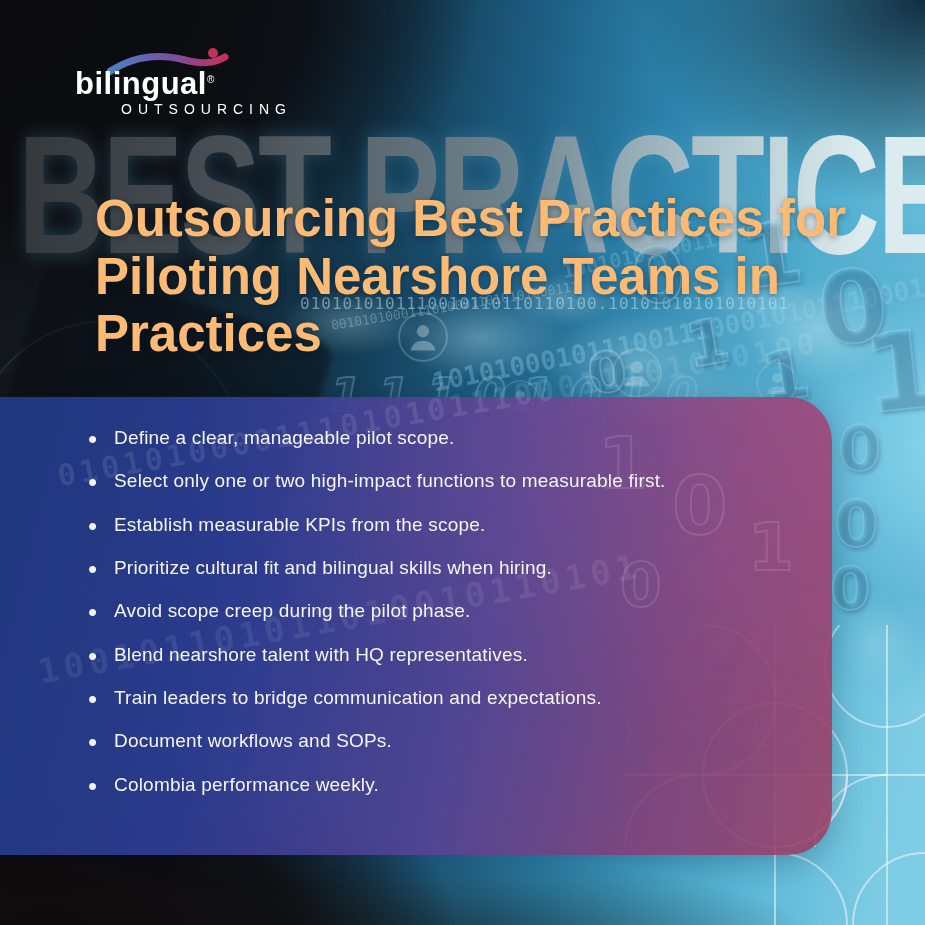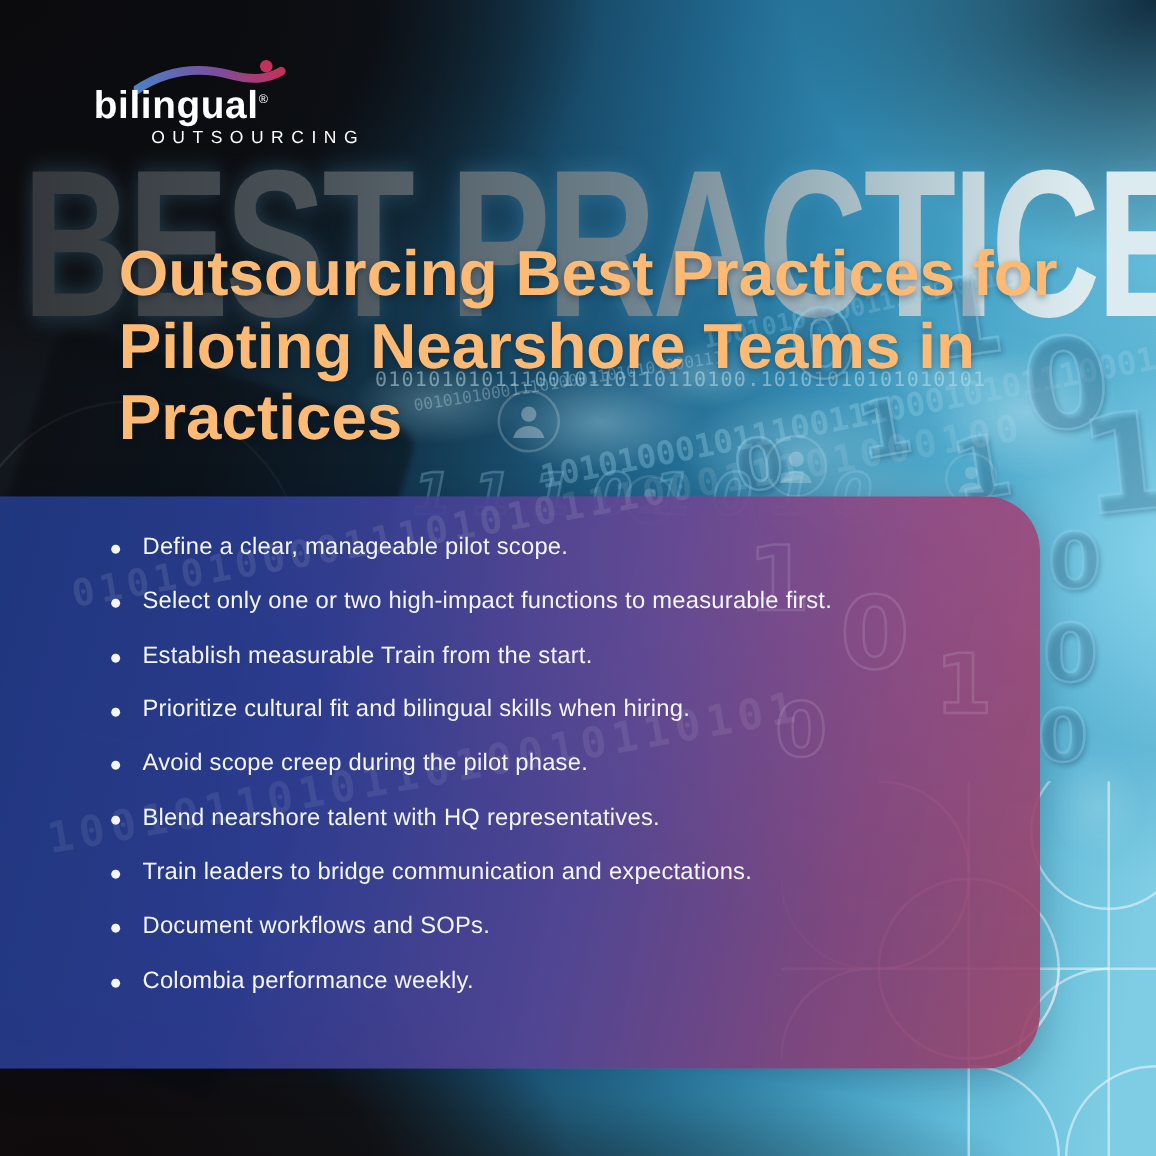--- a/index.html
+++ b/index.html
@@ -177,21 +177,21 @@
   <div class="abs panel">
     <span class="abs bin-inner" style="left:55px;top:62px;font-size:30px;letter-spacing:4px;">01010100001110101011100011101000100</span>
     <span class="abs bin-inner" style="left:35px;top:255px;font-size:34px;letter-spacing:5px;opacity:.8;">100101101011010010110101</span>
     <span class="abs digit-ghost" style="left:598px;top:30px;font-size:72px;">1</span>
     <span class="abs digit-ghost" style="left:672px;top:70px;font-size:80px;">0</span>
     <span class="abs digit-ghost" style="left:748px;top:118px;font-size:66px;">1</span>
     <span class="abs digit-ghost" style="left:620px;top:158px;font-size:60px;">0</span>
     <ul class="bullets">
       <li><span>Define a clear, manageable pilot scope.</span></li>
       <li><span>Select only one or two high-impact functions to measurable first.</span></li>
-      <li><span>Establish measurable Train from the start.</span></li>
+      <li><span>Establish measurable KPIs from the scope.</span></li>
       <li><span>Prioritize cultural fit and bilingual skills when hiring.</span></li>
       <li><span>Avoid scope creep during the pilot phase.</span></li>
       <li><span>Blend nearshore talent with HQ representatives.</span></li>
       <li><span>Train leaders to bridge communication and expectations.</span></li>
       <li><span>Document workflows and SOPs.</span></li>
       <li><span>Colombia performance weekly.</span></li>
     </ul>
   </div>
 
   <div class="abs logo">

